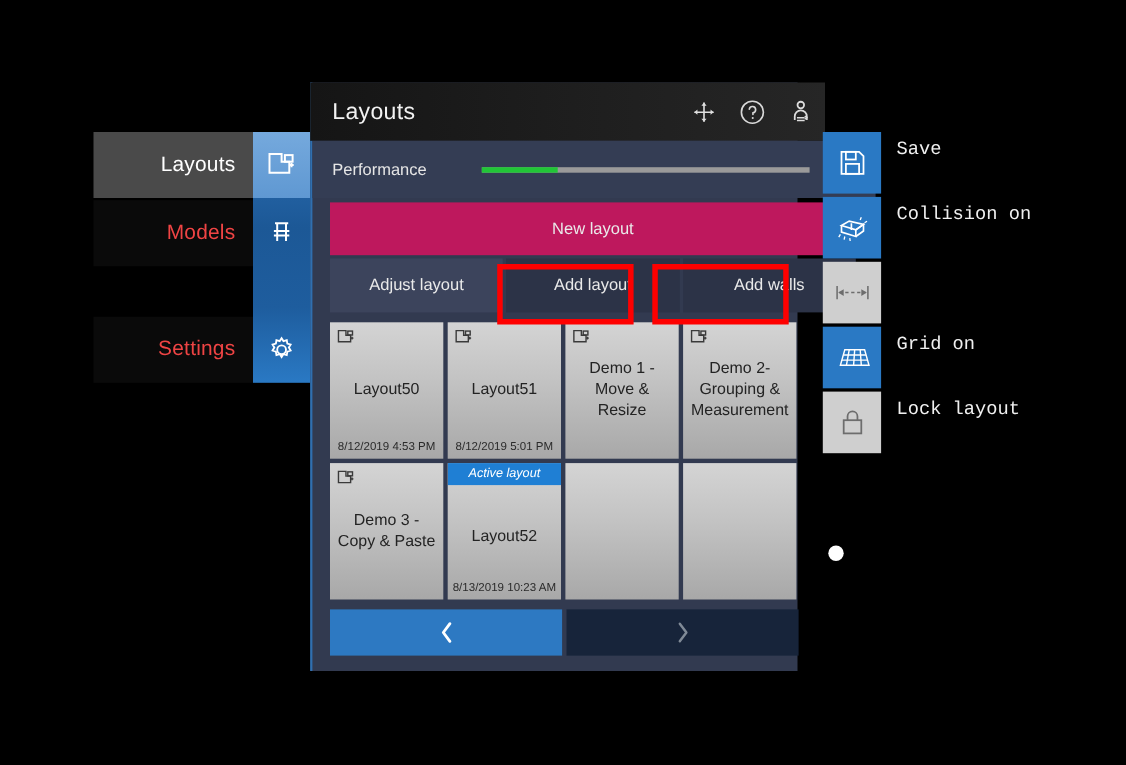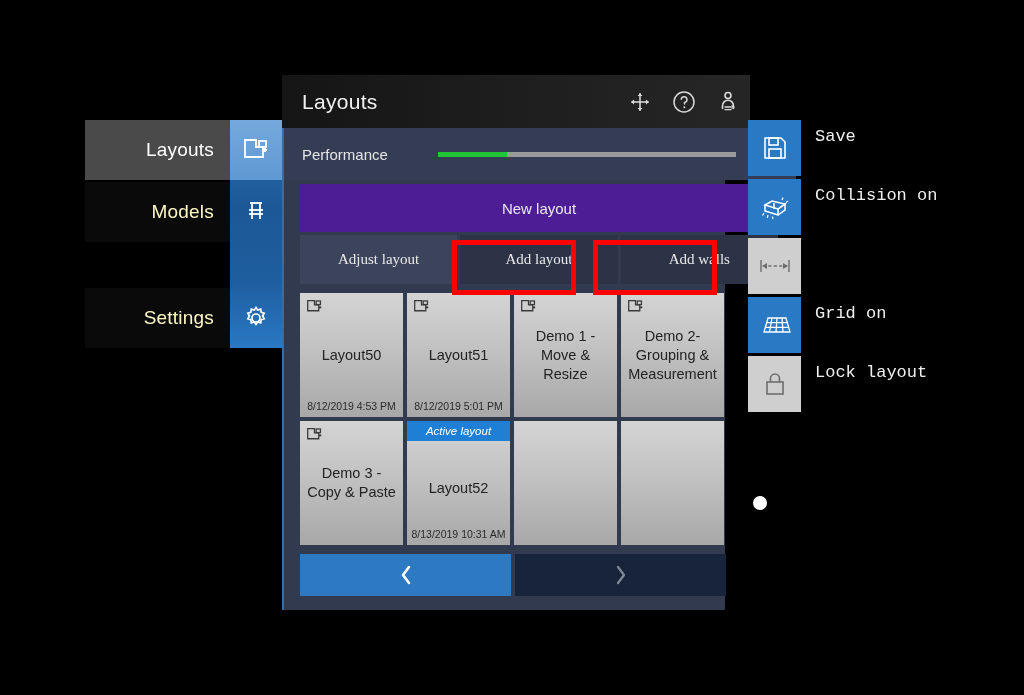--- a/index.html
+++ b/index.html
@@ -34,21 +34,21 @@
     height: 60px;
     display: flex;
     align-items: stretch;
   }
   .nav-label {
     flex: 1;
     display: flex;
     align-items: center;
     justify-content: flex-end;
     padding-right: 16px;
-    color: #fef9c3;
+    color: #ef4444;
     font-size: 19px;
     letter-spacing: 0.2px;
     background: #0a0a0a;
   }
   .nav-row.active .nav-label {
     background: #4a4a4a;
     color: #ffffff;
   }
   .nav-icon {
     width: 52px;
@@ -146,35 +146,34 @@
     left: 0;
     top: 0;
     height: 5px;
     background: #21c637;
   }
 
   
   #newlayout-btn {
     margin: 4px 18px 0 16px;
     height: 48px;
-    background: #4c1d95;
+    background: #be185d;
     color: #eaeaea;
     font-size: 15px;
     display: flex;
     align-items: center;
     justify-content: center;
   }
 
   
   #action-row {
     margin: 3px 18px 0 16px;
     height: 49px;
     display: flex;
     gap: 3px;
-    font-family: Liberation Serif, serif;
   }
   .action-btn {
     flex: 1;
     background: #3c445c;
     color: #eaeaea;
     font-size: 15px;
     display: flex;
     align-items: center;
     justify-content: center;
     position: relative;
@@ -465,21 +464,21 @@
             <path d="M15 11 h3 M16.5 9.6 v2.8"></path>
           </svg>
         </span>
         <div class="card-name">Demo 3 - Copy &amp; Paste</div>
         <div class="card-date"></div>
       </div>
 
       <div class="card has-banner">
         <div class="card-banner">Active layout</div>
         <div class="card-name">Layout52</div>
-        <div class="card-date">8/13/2019 10:31 AM</div>
+        <div class="card-date">8/13/2019 10:23 AM</div>
       </div>
 
       <div class="card empty">
         <div class="card-name"></div>
       </div>
 
       <div class="card empty">
         <div class="card-name"></div>
       </div>
 

